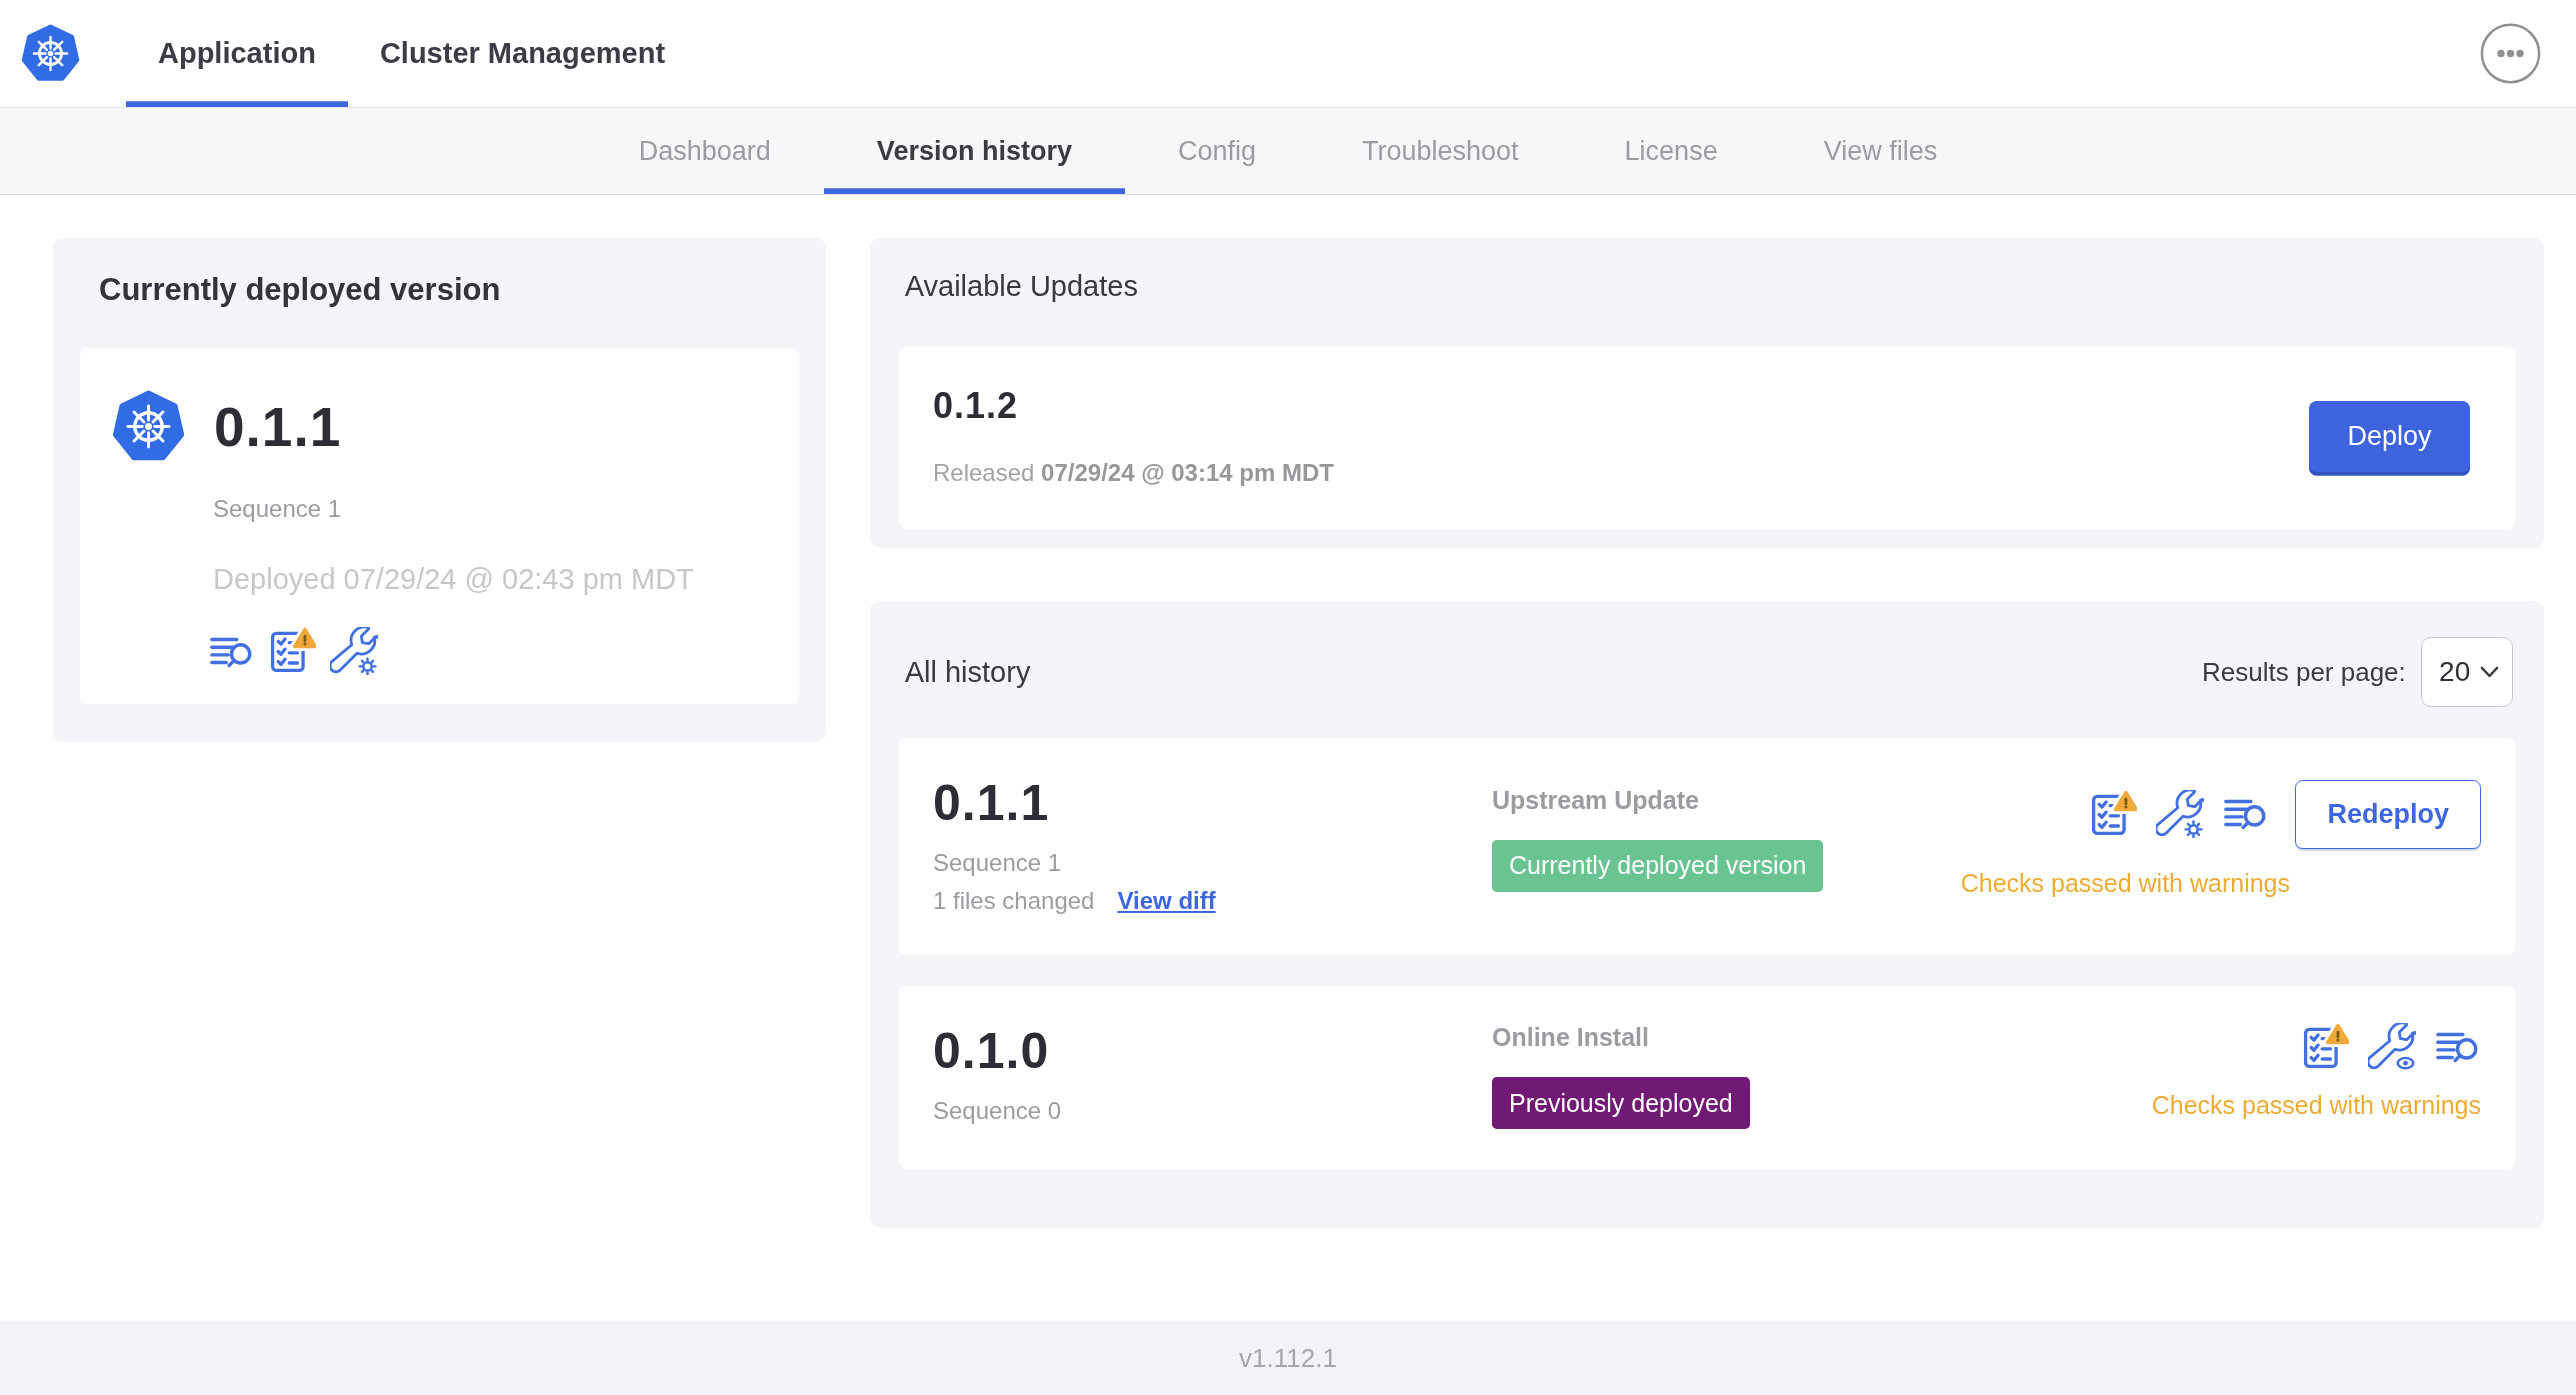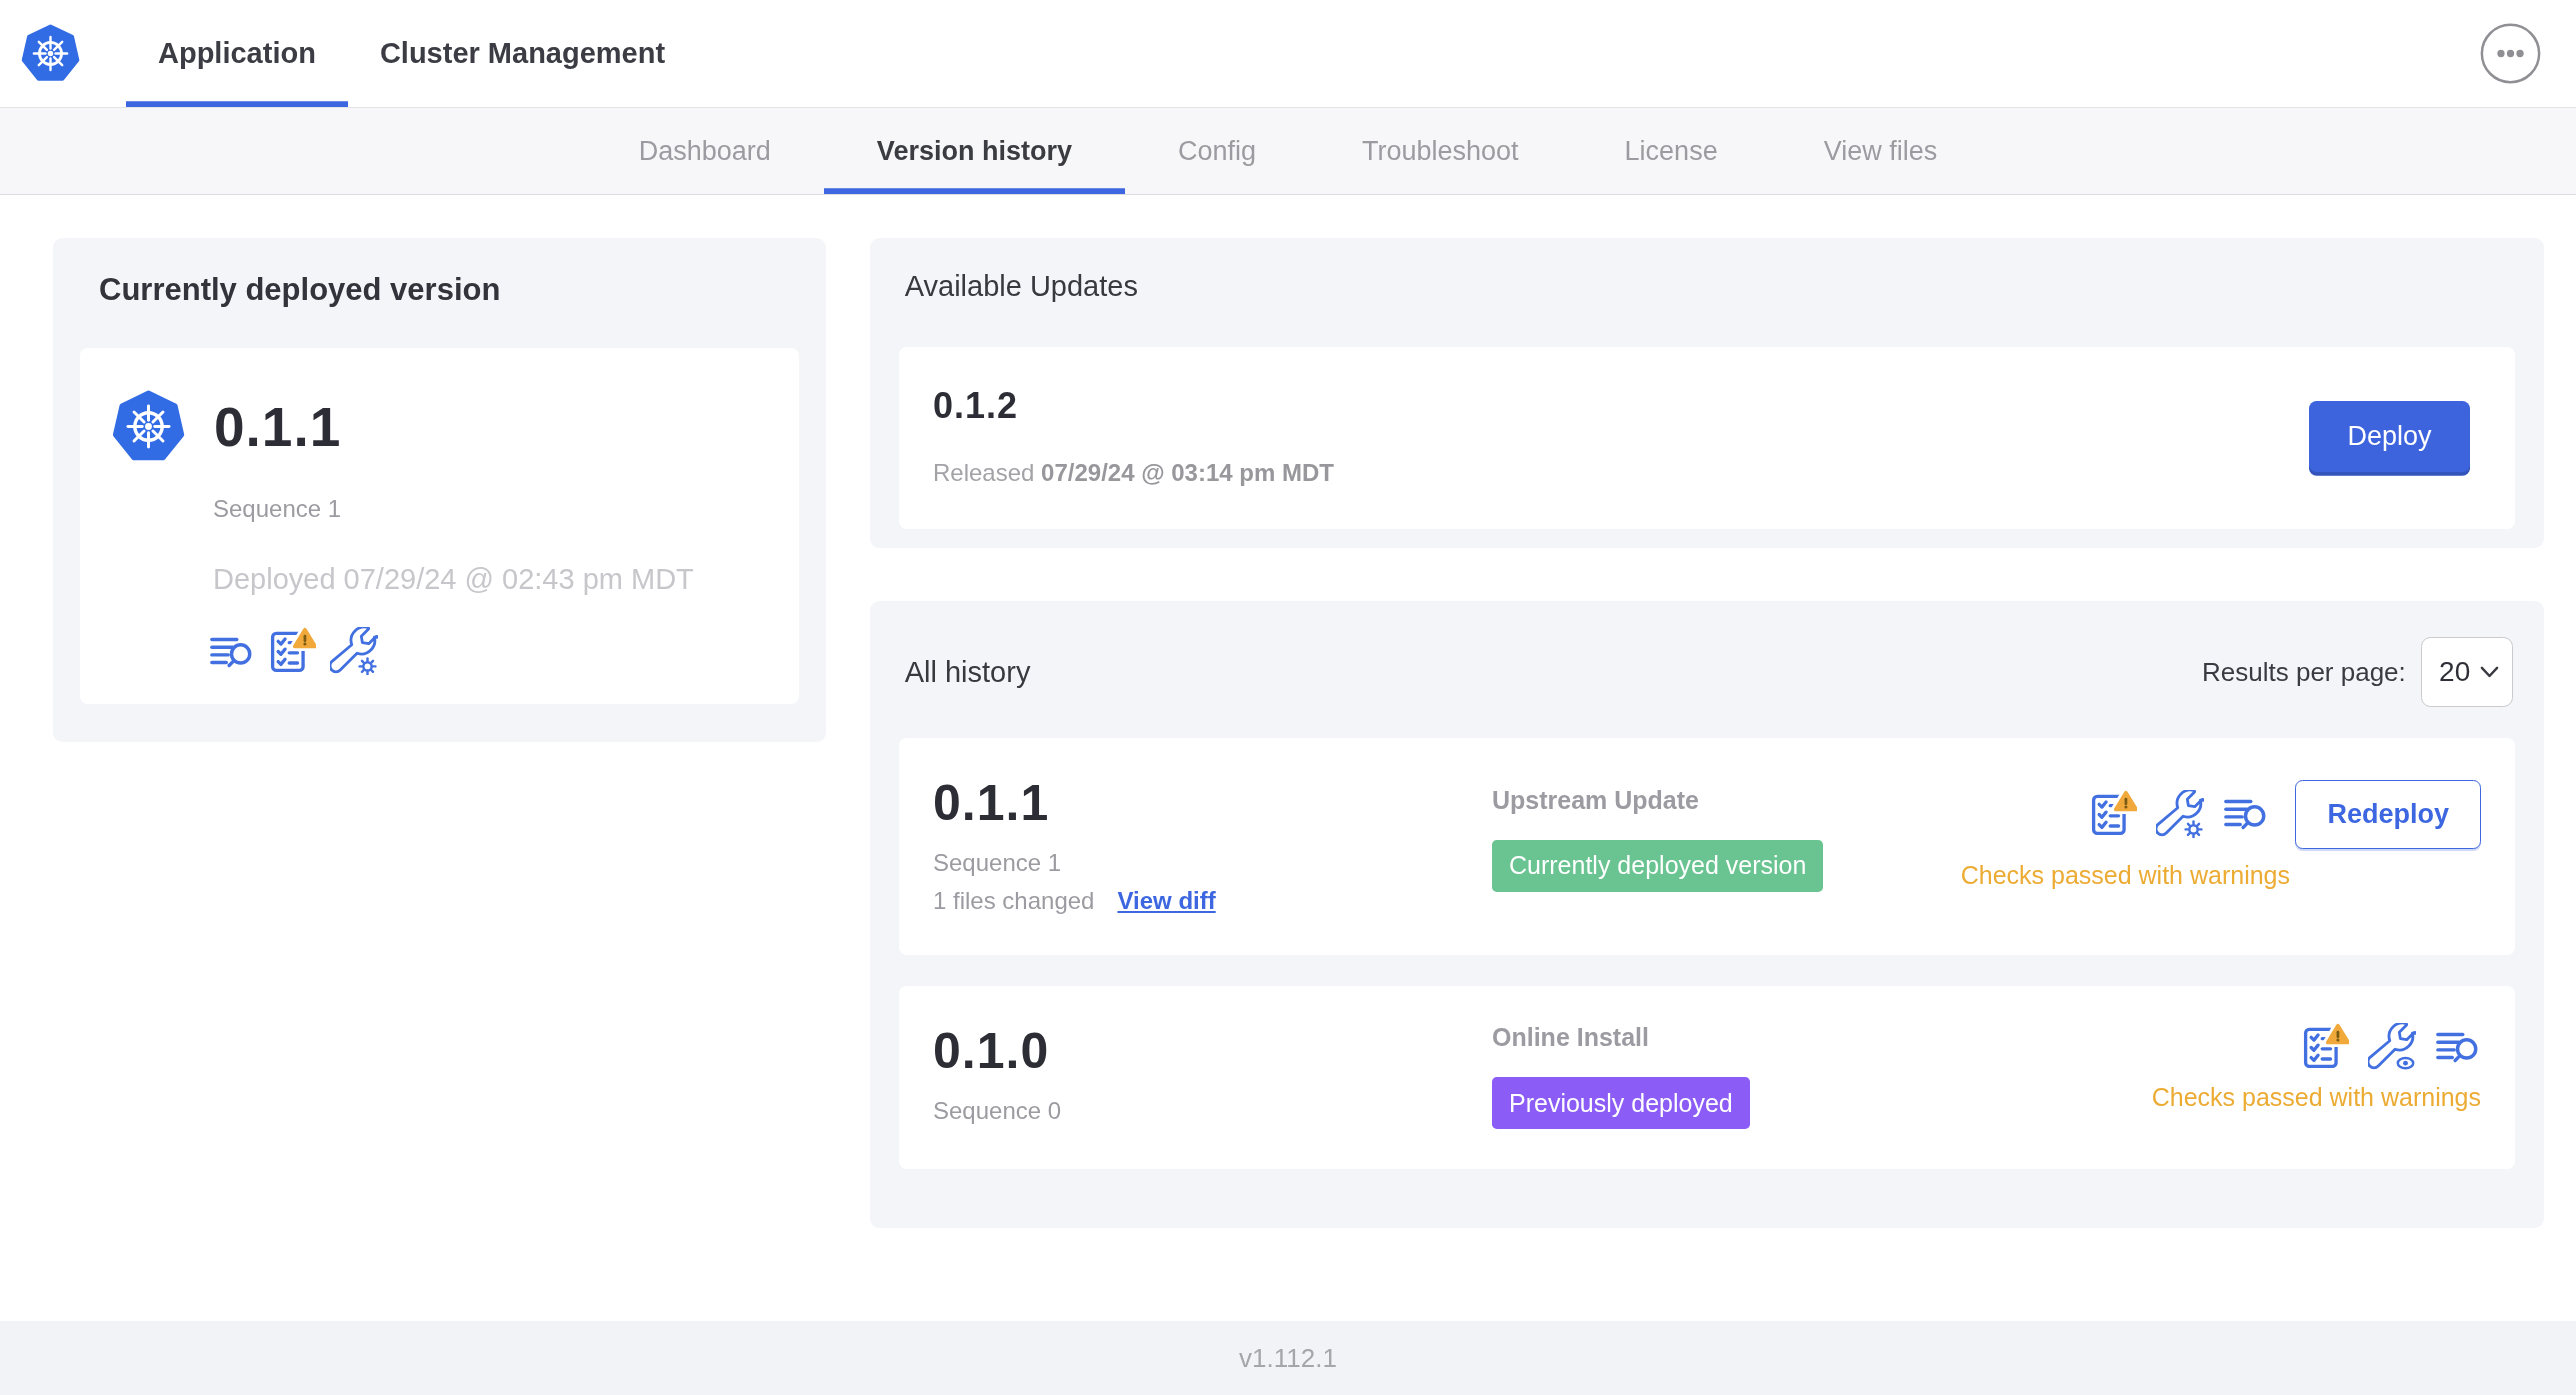--- a/index.html
+++ b/index.html
@@ -51,22 +51,22 @@
   .version-item { margin-top: 31px; display: flex; align-items: flex-start; padding: 36px 34px 40px 34px; }
   .vi-a { width: 559px; }
   .vi-version { font-size: 50px; font-weight: 700; color: #2d2d36; letter-spacing: 1px; }
   .vi-seq { margin-top: 17px; font-size: 24px; color: #9b9ba1; }
   .vi-files { margin-top: 9.5px; display: flex; align-items: center; gap: 23px; font-size: 24px; color: #9b9ba1; }
   .view-diff { color: #3d67e0; font-weight: 700; text-decoration: underline; cursor: pointer; }
   .vi-b { flex: 1; padding-top: 11.5px; }
   .vi-source { font-size: 25px; font-weight: 600; color: #9b9ba1; }
   .badge { display: inline-block; margin-top: 25px; color: #fff; font-size: 25px; padding: 11.5px 17px; border-radius: 4.8px; }
   .badge-green { background: #69c491; }
-  .badge-gray { background: #8b5cf6; }
-  .vi-c { display: flex; flex-direction: column; align-items: flex-end; gap: 12px; padding-top: 5.7px; }
+  .badge-gray { background: #701a75; }
+  .vi-c { display: flex; flex-direction: column; align-items: flex-end; gap: 20px; padding-top: 5.7px; }
   .vi-actions { display: flex; align-items: center; gap: 19px; }
   .redeploy-btn { background: #fff; border: 1.9px solid #3d67e0; color: #3d67e0; border-radius: 7.6px; font-size: 27px; font-weight: 700; padding: 18px 31px; cursor: pointer; font-family: inherit; margin-left: 7.6px; box-shadow: 0 1.9px 0 rgba(61,103,224,0.25); }
   .checks { font-size: 25px; color: #ecab33; cursor: pointer; }
   .checks.offset { margin-right: 191px; }
   .row2 .vi-b, .row2 .vi-c { padding-top: 1.9px; }
 
   footer { flex: 0 0 75px; margin-top: auto; background: #f2f3f6; display: flex; align-items: center; justify-content: center; font-size: 26px; color: #a6a6aa; }
   .icon { display: inline-flex; line-height: 0; }
 </style>
 </head>

